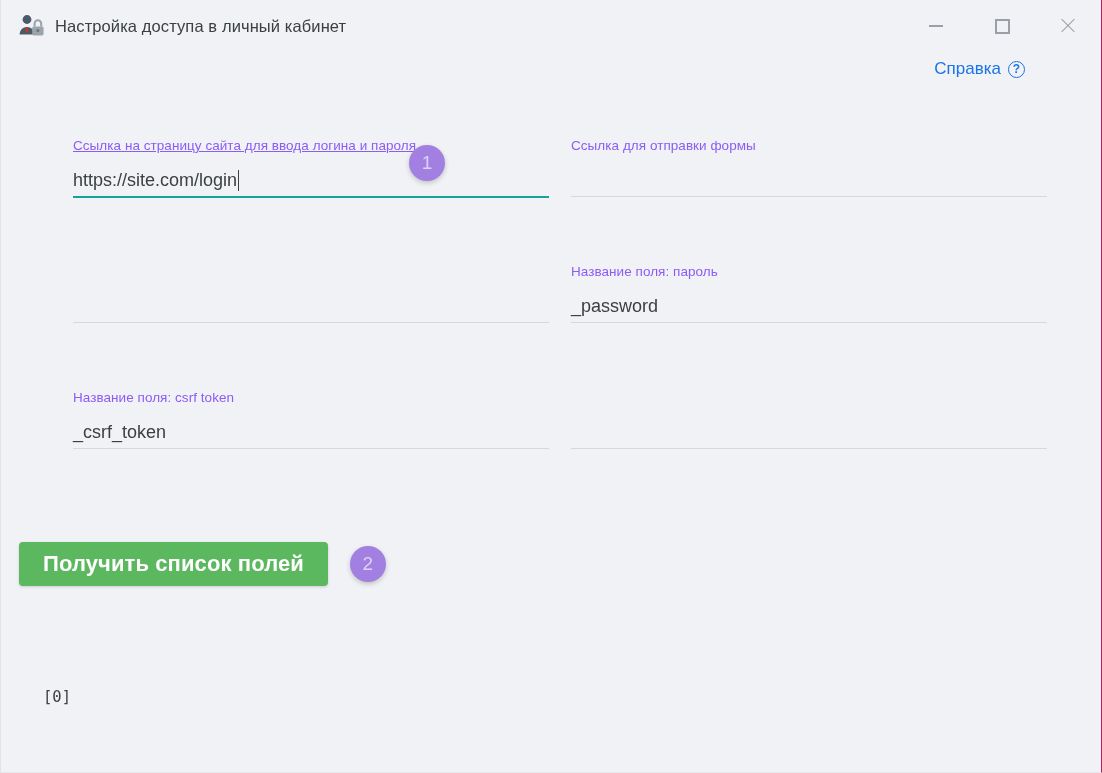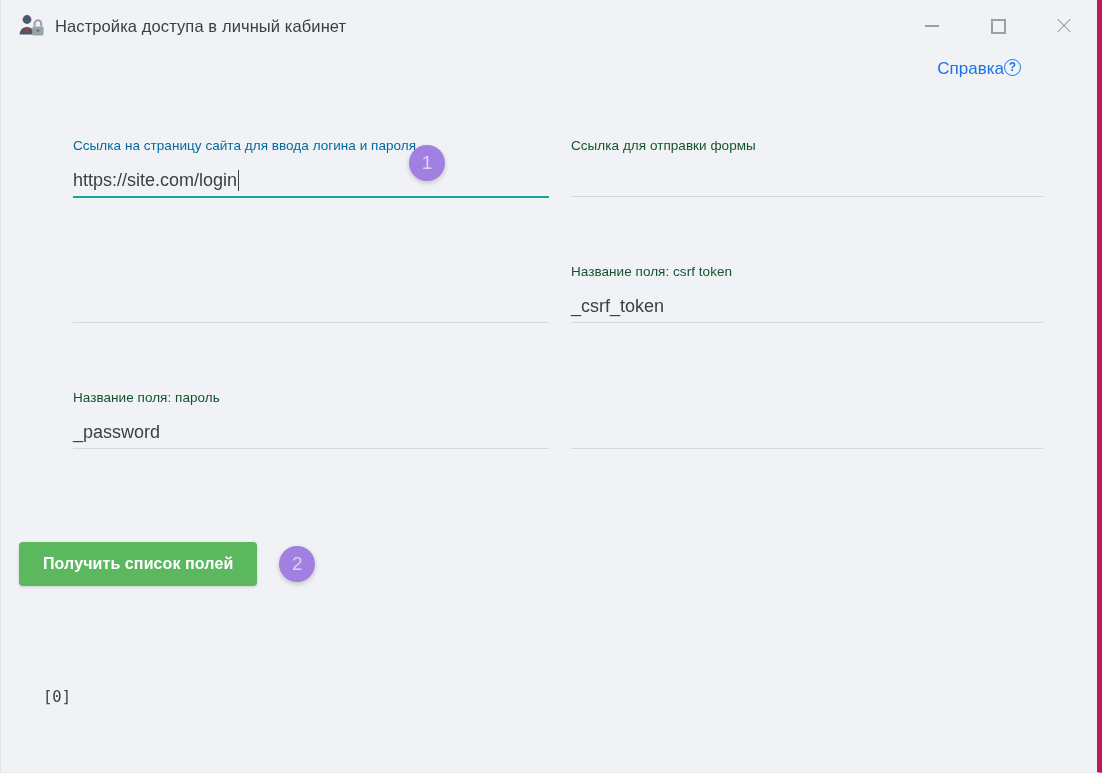--- a/index.html
+++ b/index.html
@@ -16,21 +16,21 @@
     overflow: hidden;
     position: relative;
   }
 
   
   .window {
     position: absolute;
     inset: 0;
     background: #f1f2f5;
     border-left: 1px solid #e2e4e8;
-    border-right: 5px solid #be185d;
+    border-right: 1px solid #be185d;
     border-bottom: 1px solid #e6e7ea;
   }
 
   
   .titlebar {
     position: relative;
     height: 52px;
     display: flex;
     align-items: center;
     padding-left: 16px;
@@ -98,21 +98,22 @@
   
   .help-row {
     height: 34px;
     display: flex;
     justify-content: flex-end;
     align-items: center;
     padding-right: 76px;
   }
   .help-link {
     display: inline-flex;
-    align-items: flex-start;
+    align-items: center;
+    gap: 7px;
     color: #1a73e8;
     font-size: 17px;
     text-decoration: none;
     cursor: pointer;
   }
   .help-q {
     width: 17px;
     height: 17px;
     border: 1.6px solid #1a73e8;
     border-radius: 50%;
@@ -140,25 +141,25 @@
     column-gap: 22px;
     row-gap: 0;
   }
   .field {
     position: relative;
     padding-top: 18px;
     height: 126px;
   }
   .field-label {
     font-size: 13.5px;
-    color: #14532d;
+    color: #8b5cf6;
     letter-spacing: .05px;
     white-space: nowrap;
   }
-  .field-label.focused { color: #0369a1; }
+  .field-label.focused { color: #8b5cf6; text-decoration: underline; }
   .field-value {
     margin-top: 14px;
     font-size: 18px;
     color: #3c4043;
     height: 27px;
     display: flex;
     align-items: center;
     white-space: nowrap;
     text-align: right;
   }
@@ -205,21 +206,21 @@
     display: flex;
     align-items: center;
     gap: 22px;
   }
   .primary-button {
     background: #5cb85f;
     color: #ffffff;
     border: none;
     border-radius: 4px;
     font-family: inherit;
-    font-size: 16px;
+    font-size: 22px;
     font-weight: bold;
     padding: 0 24px;
     height: 44px;
     cursor: pointer;
     box-shadow: 0 1px 3px rgba(0,0,0,.16);
     letter-spacing: .1px;
   }
   .badge-2 { position: relative; left: 0; top: 0; }
 
   
@@ -286,28 +287,28 @@
     <div class="field">
       <div class="field-label">Ссылка для отправки формы</div>
       <div class="field-underline"></div>
     </div>
 
     <div class="field">
       <div class="field-underline"></div>
     </div>
 
     <div class="field">
+      <div class="field-label">Название поля: пароль</div>
+      <div class="field-value">_password</div>
+      <div class="field-underline"></div>
+    </div>
+
+    <div class="field">
       <div class="field-label">Название поля: csrf token</div>
       <div class="field-value">_csrf_token</div>
-      <div class="field-underline"></div>
-    </div>
-
-    <div class="field">
-      <div class="field-label">Название поля: пароль</div>
-      <div class="field-value">_password</div>
       <div class="field-underline"></div>
     </div>
 
     <div class="field">
       <div class="field-value" placeholder=""></div>
       <div class="field-underline"></div>
     </div>
 
   </div>
 

